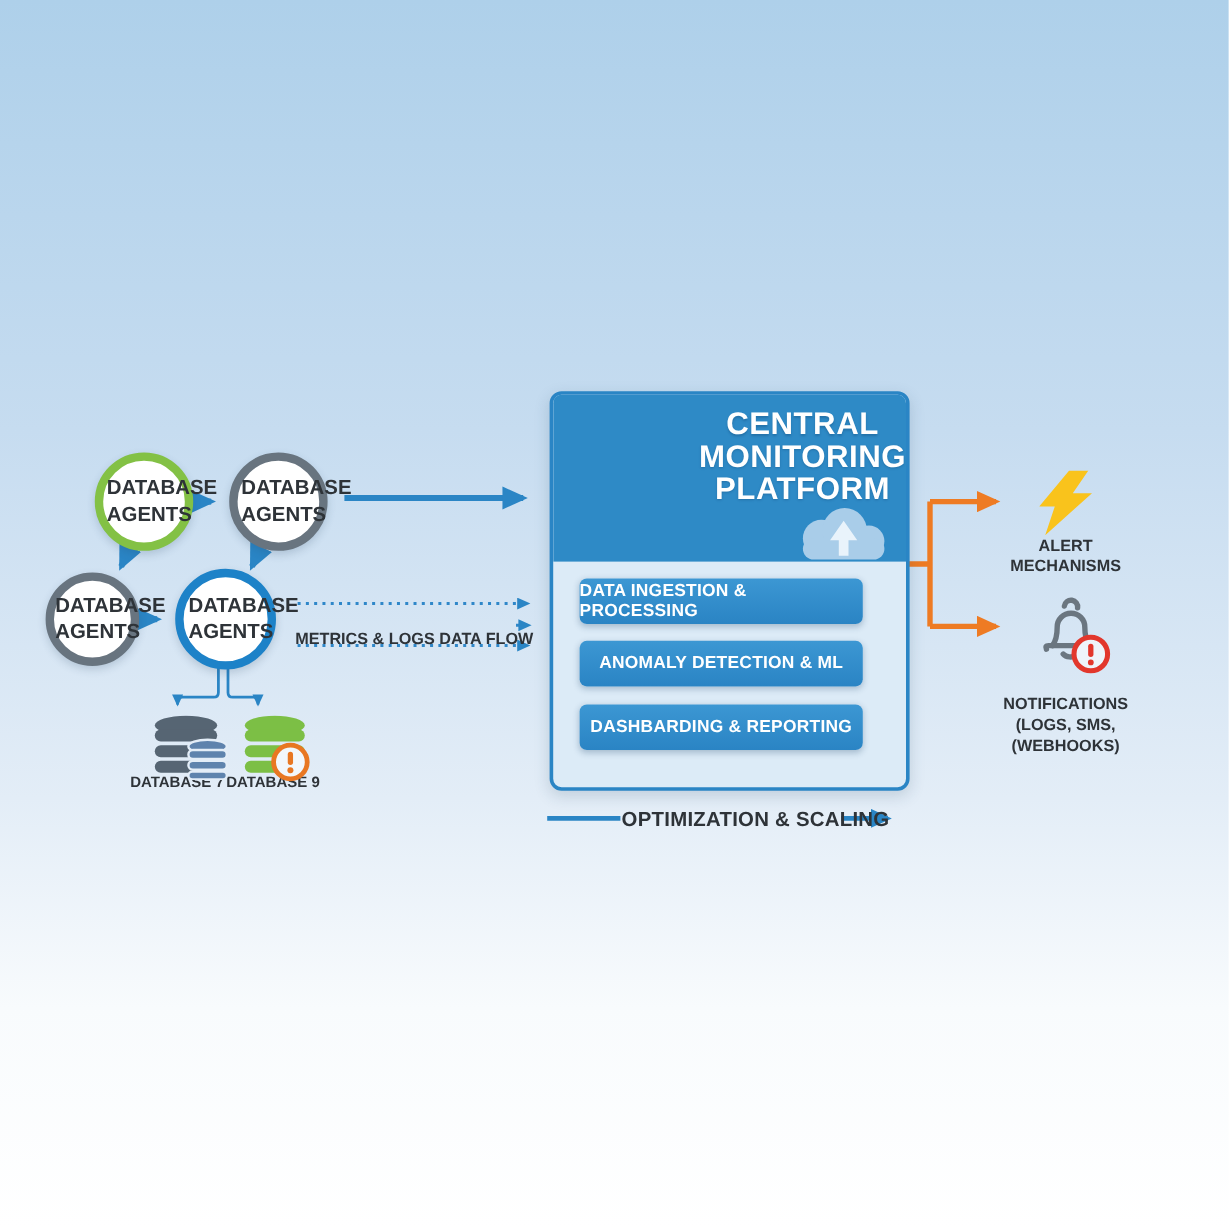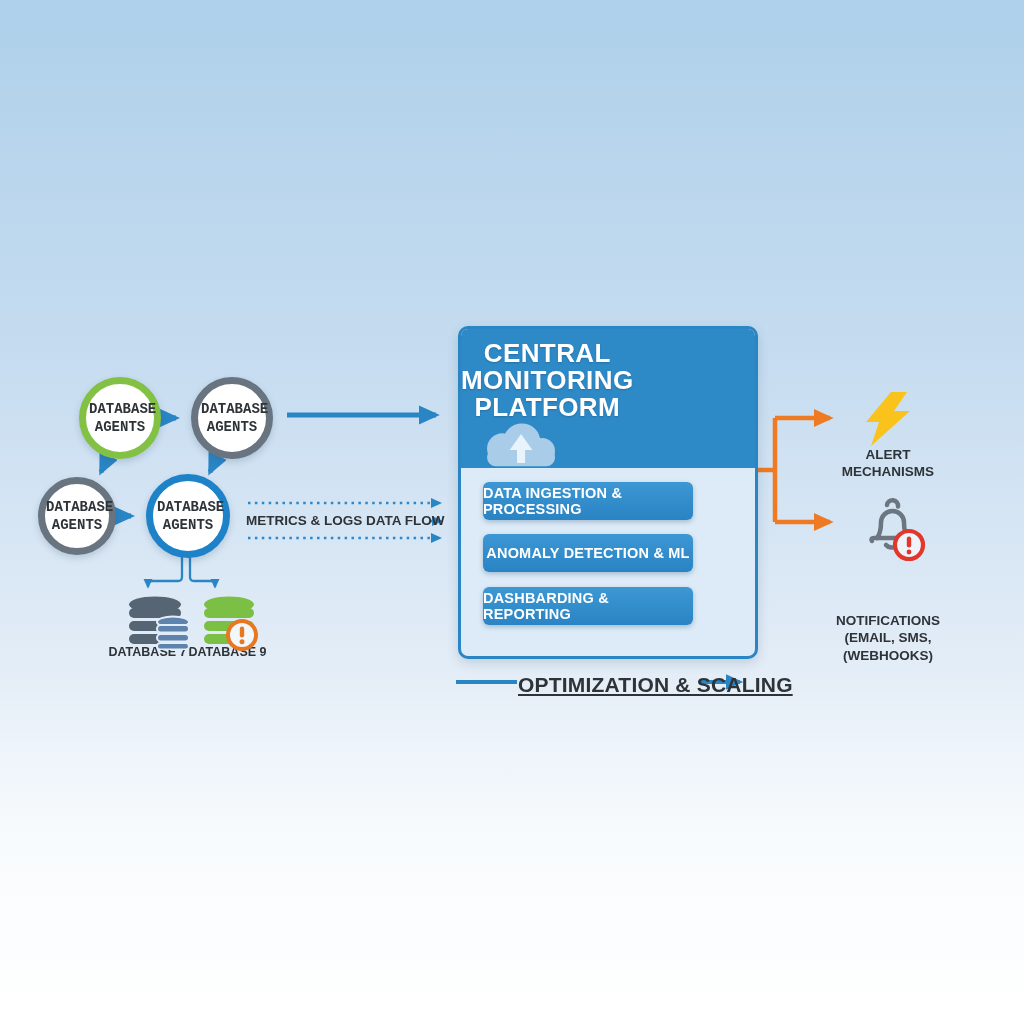--- a/index.html
+++ b/index.html
@@ -24,63 +24,63 @@
     position: absolute;
     border-radius: 50%;
     background: #ffffff;
     border: 7px solid #68747f;
     display: flex; align-items: center; justify-content: center;
     text-align: center;
     box-shadow: 0 3px 7px rgba(40,70,100,.20);
     z-index: 3;
   }
   .agent span {
-    font-size: 14px; font-weight: 700; line-height: 1.3;
-    color: #2e3338; width: 62px; font-family: Liberation Mono, monospace;
+    font-size: 17px; font-weight: 700; line-height: 1.3;
+    color: #2e3338; width: 62px;
   }
   
   .platform {
     position: absolute;
     left: 458px; top: 326px; width: 300px; height: 333px;
     border: 3px solid #2a85c5; border-radius: 10px;
     background: #dcebf7;
     overflow: hidden;
     box-shadow: 0 4px 12px rgba(40,70,100,.18);
     z-index: 2;
   }
   .platform-header {
     width: 100%; height: 139px;
     background: #2e8ac6;
-    display: flex; flex-direction: column; align-items: flex-start;
+    display: flex; flex-direction: column; align-items: flex-end;
     padding-top: 11px;
   }
   .platform-title {
     color: #ffffff; font-size: 26px; font-weight: 800;
     line-height: 1.04; text-align: center; letter-spacing: .4px;
     text-shadow: 0 1px 2px rgba(0,40,80,.25);
   }
   .platform-title span { display: block; }
   .module {
     position: absolute;
-    left: 22px; width: 210px; height: 38px;
+    left: 22px; width: 236px; height: 38px;
     background: linear-gradient(180deg, #3c97d3 0%, #2a84c4 100%);
     border-radius: 6px;
     display: flex; align-items: center; justify-content: center;
     color: #ffffff; font-size: 14.5px; font-weight: 700;
     letter-spacing: .2px;
     box-shadow: 0 2px 5px rgba(20,60,100,.28);
   }
   
   .label {
     position: absolute;
     font-weight: 700; color: #2e3338; text-align: center;
   }
   .label.small { font-size: 12.5px; }
-  .label.flow  { font-size: 13.5px; white-space: nowrap; }
-  .label.opt   { font-size: 21px; white-space: nowrap; letter-spacing: .2px; text-decoration: underline; }
+  .label.flow  { font-size: 13.5px; white-space: nowrap; margin-top: 12px; }
+  .label.opt   { font-size: 17px; white-space: nowrap; letter-spacing: .2px; }
   .label.out   { font-size: 13.5px; line-height: 1.28; }
   .label.out span { display: block; }
   .icon-abs { position: absolute; z-index: 3; }
 </style>
 </head>
 <body>
 
 <div class="canvas">
 
   <svg class="overlay" viewBox="0 0 1024 1024">
@@ -210,19 +210,19 @@
       <path d="M21 46 c3.5 -4.5 4 -10.5 4 -15.5 a11.5 11.5 0 0 1 23 0 c0 5 .5 11 4 15.5"></path>
       <path d="M16 49 q-1.5 -3 1.8 -3 h36.4 q3.3 0 1.8 3"></path>
       <path d="M30 53 a7 5 0 0 0 11 1"></path>
     </g>
     <g>
       <circle cx="53" cy="53" r="14" fill="#eef4fa" stroke="#e2372c" stroke-width="4.2"></circle>
       <rect x="50.8" y="44.5" width="4.4" height="11" rx="2.2" fill="#e2372c"></rect>
       <circle cx="53" cy="60" r="2.4" fill="#e2372c"></circle>
     </g>
   </svg>
-  <div class="label out" style="left:810px; top:578px; width:156px;margin-top:34px;">
+  <div class="label out" style="left:810px; top:578px; width:156px;">
     <span>NOTIFICATIONS</span>
-    <span>(EMAIL, SMS,</span>
+    <span>(LOGS, SMS,</span>
     <span>(WEBHOOKS)</span>
   </div>
 
 </div>
 
 </body></html>

